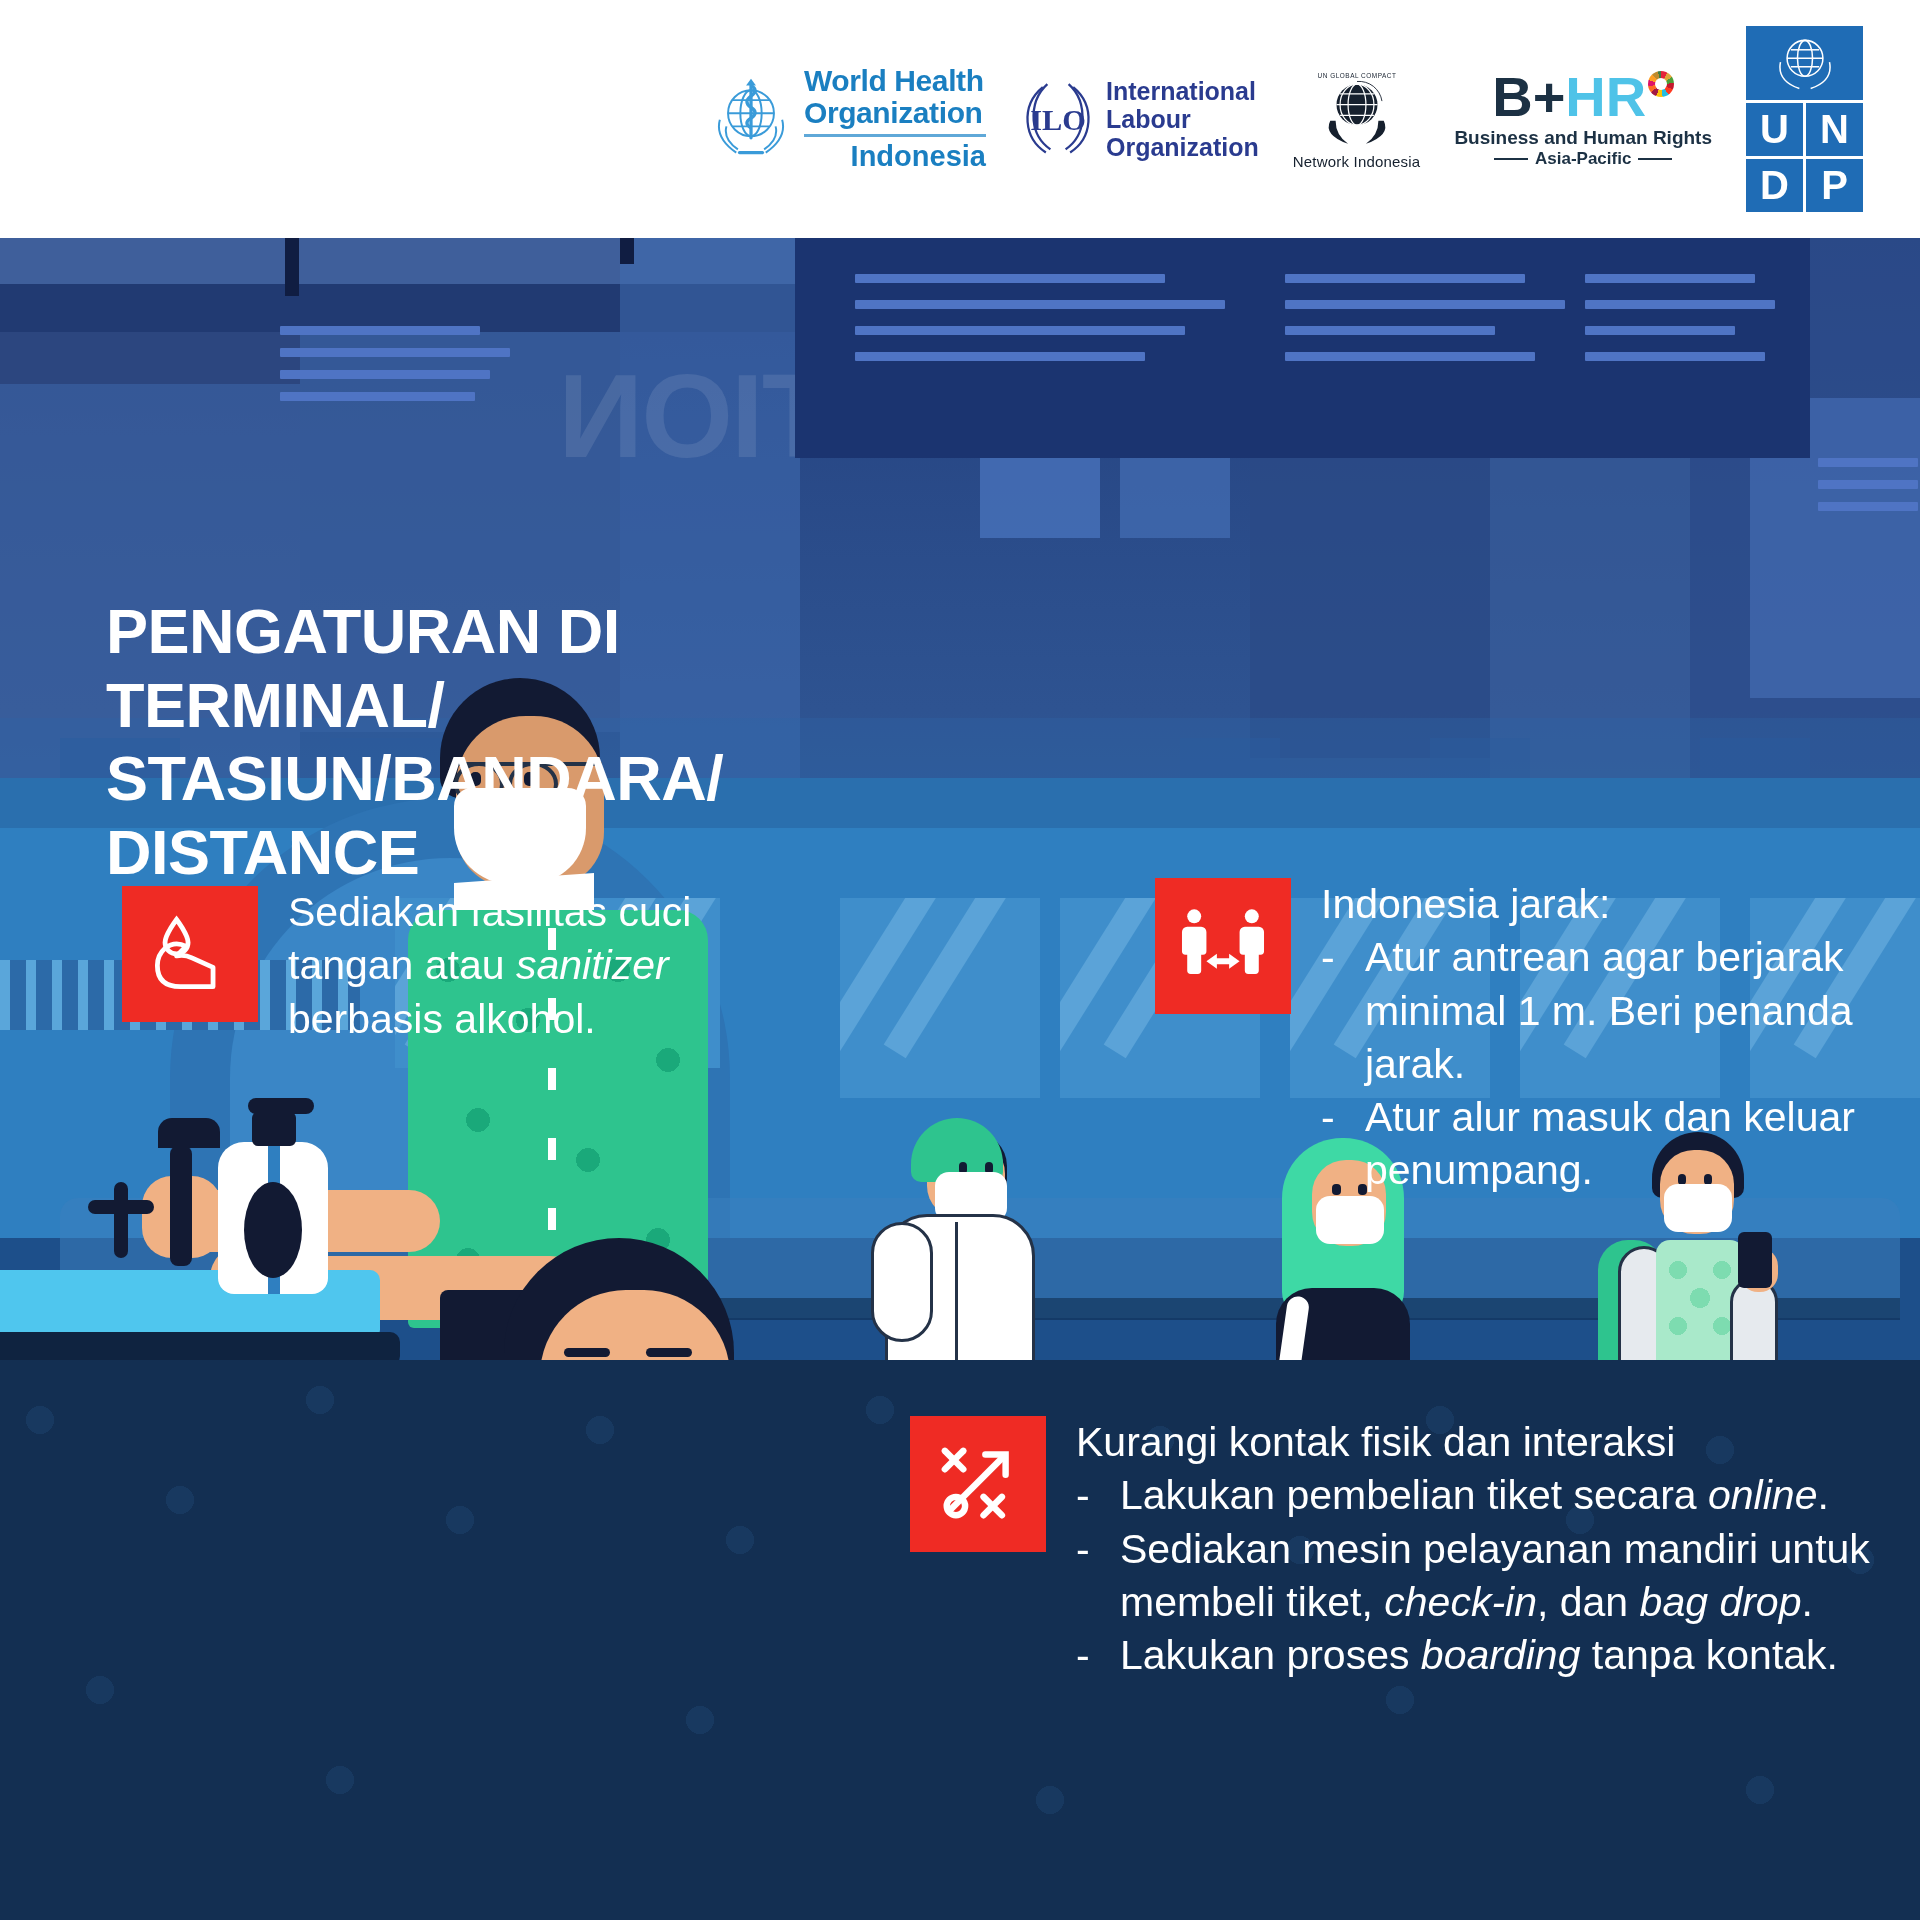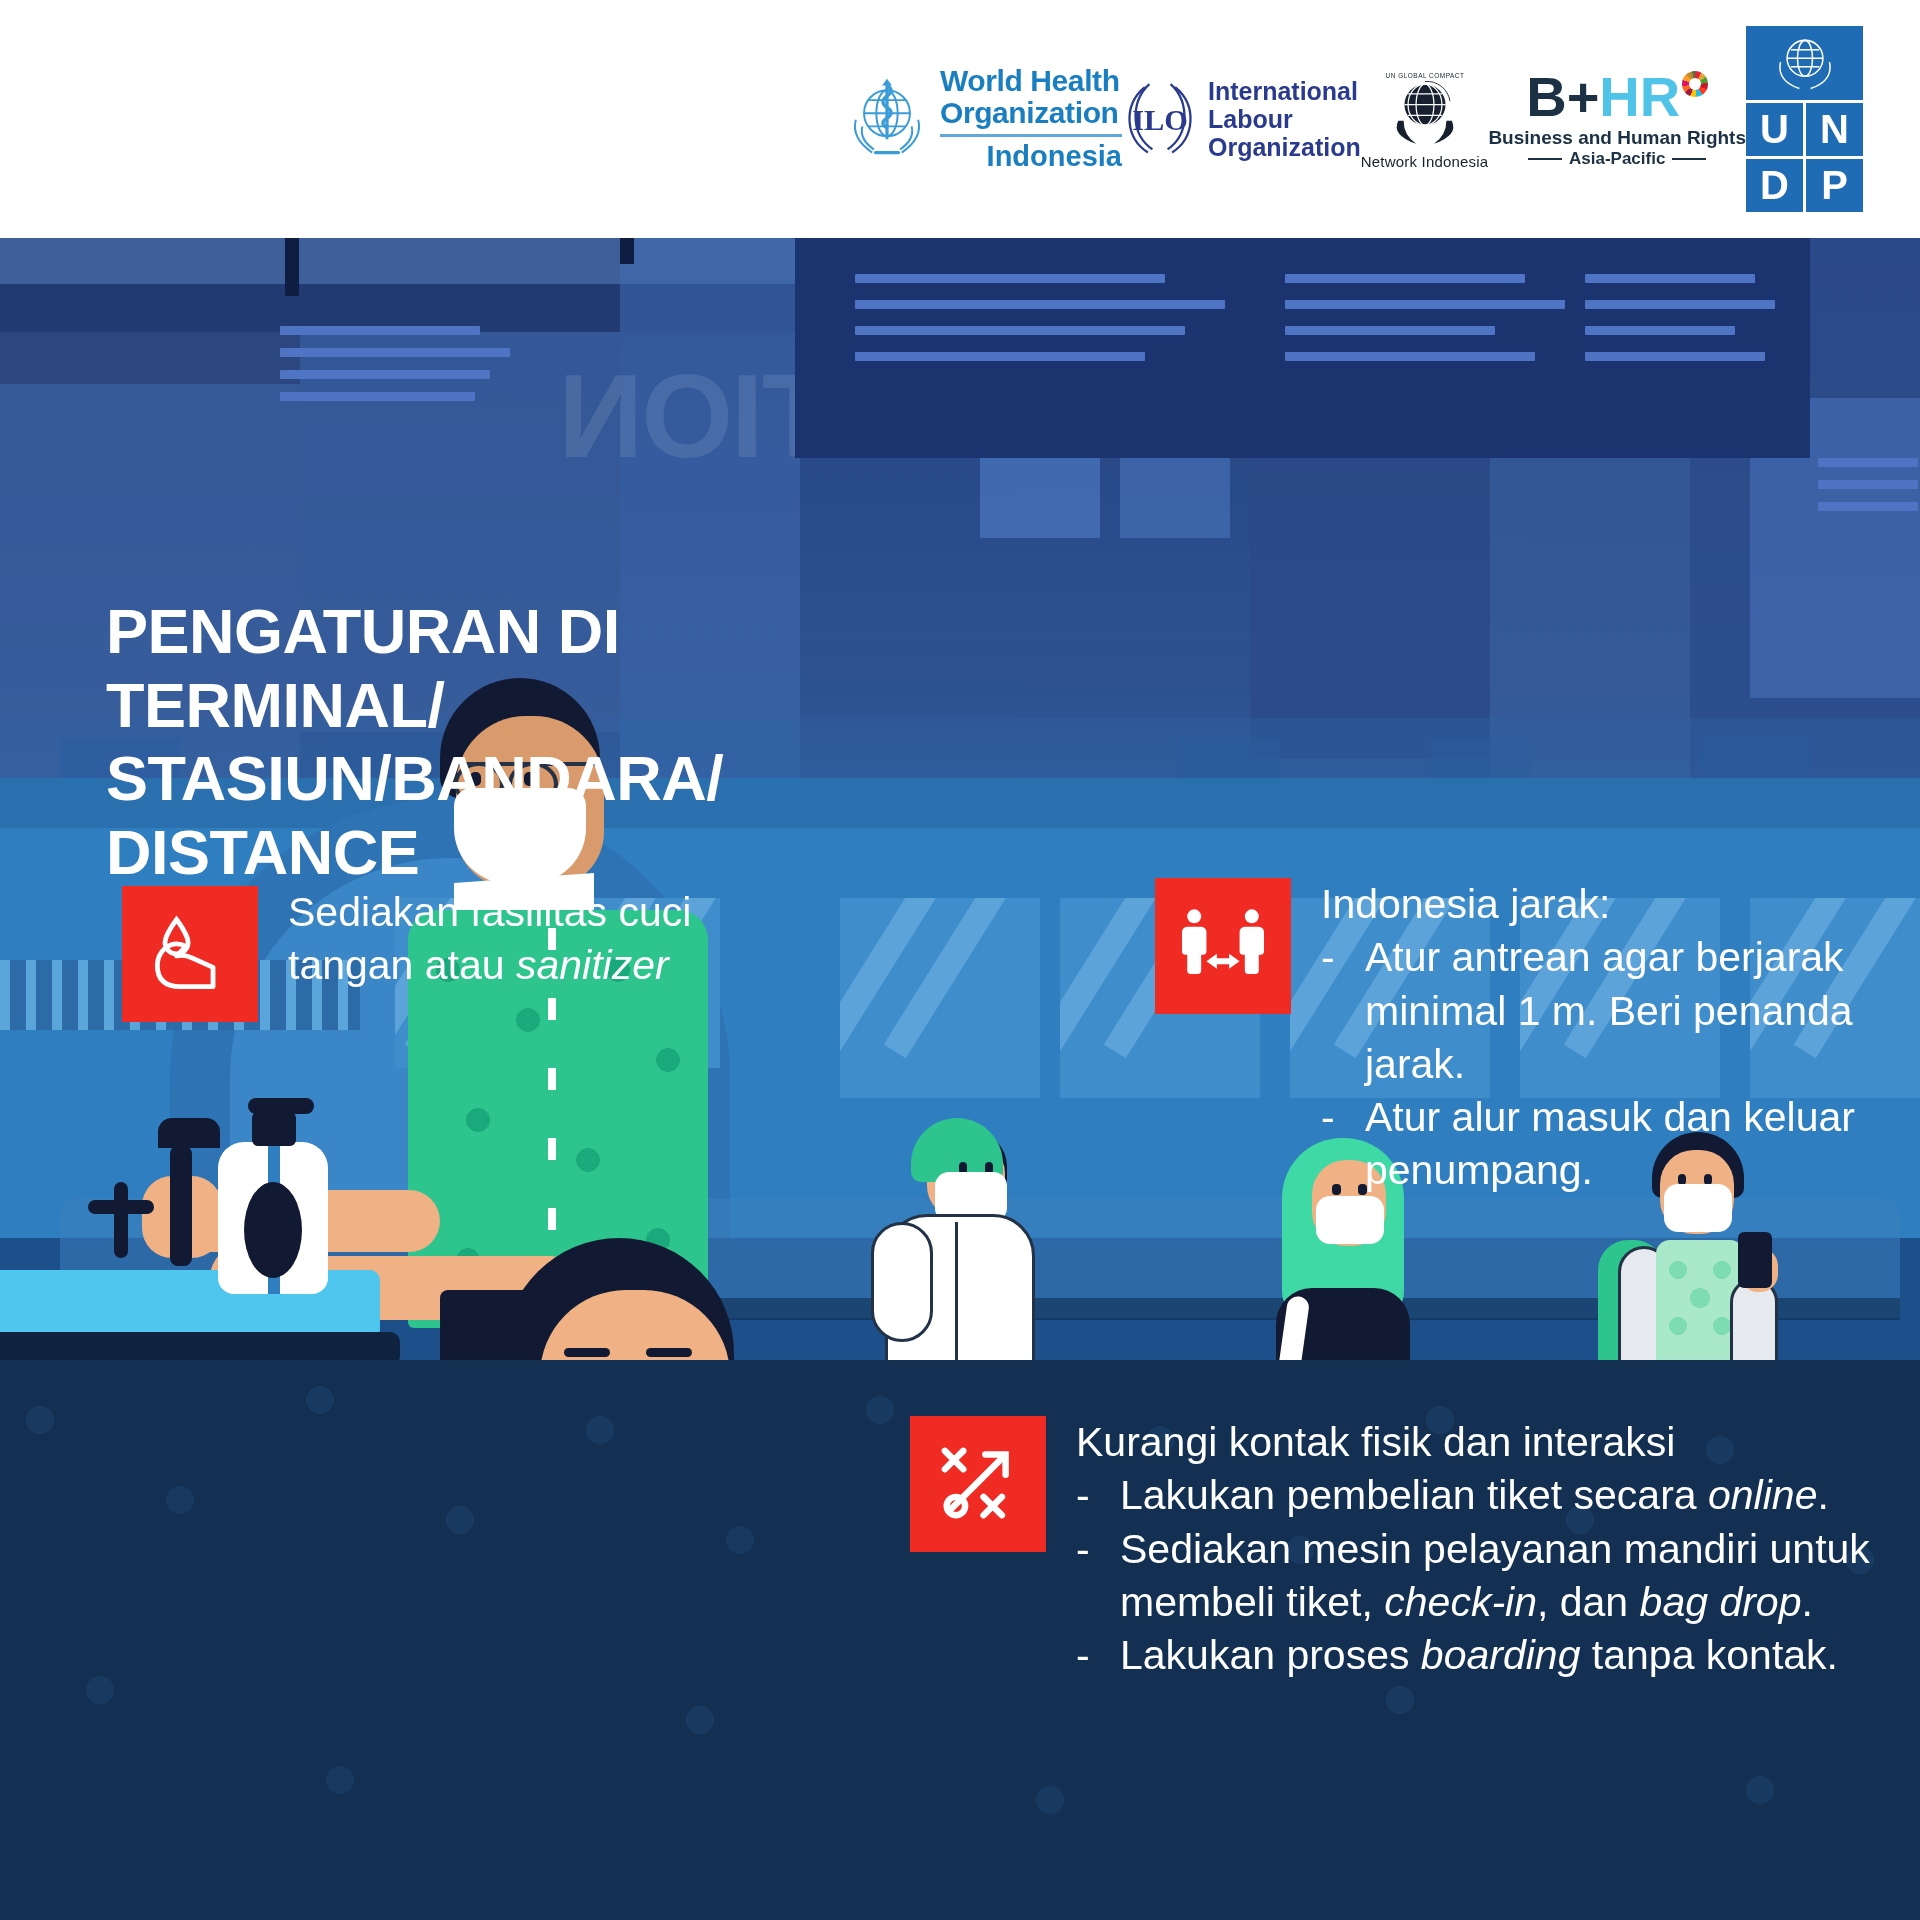--- a/index.html
+++ b/index.html
@@ -7,21 +7,21 @@
     width:1920px;height:1920px;overflow:hidden;
     font-family:"Liberation Sans", sans-serif;
     background:#ffffff;
   }
   .poster{position:relative;width:1920px;height:1920px;overflow:hidden;}
 
   
   .logo-bar{
     position:absolute;left:0;top:0;width:1903px;height:238px;
     background:#ffffff;display:flex;align-items:center;justify-content:flex-end;
-    padding-right:40px;box-sizing:border-box;
+    padding-right:40px;box-sizing:border-box;gap:34px;
   }
   .logo{display:flex;align-items:center;gap:10px;}
   .who-row{display:flex;align-items:center;gap:12px;}
   .who-mark{width:82px;height:84px;}
   .who-text{font-weight:bold;font-size:30px;line-height:1.06;color:#1a7fc1;letter-spacing:-0.4px;}
   .who-rule{width:182px;height:3px;background:#5fa8d8;margin:5px 0 3px auto;}
   .who-country{font-weight:bold;font-size:29px;color:#1a7fc1;text-align:right;width:100%;}
   .who-wrap{display:flex;flex-direction:column;}
 
   
@@ -515,20 +515,21 @@
     <div class="block" style="left:122px;top:648px;width:640px;">
       <div class="icon-box">
         <svg viewBox="0 0 100 100" width="96" height="96">
           <path d="M36 14 C36 14 24 30 24 38 a12 12 0 0 0 24 0 c0-8-12-24-12-24Z" fill="none" stroke="#fff" stroke-width="5"></path>
           <path d="M16 62 q0 22 24 22 h34 v-20 l-22 -10 q-8 -4 -16 -2 l10 -10 q-12 -6 -22 2 q-8 7 -8 18Z" fill="none" stroke="#fff" stroke-width="5" stroke-linejoin="round"></path>
         </svg>
       </div>
       <div class="body-txt">
         <div><span>Sediakan fasilitas cuci</span></div>
         <div><span>tangan atau </span><em>sanitizer</em></div>
+        <div><span>berbasis alkohol.</span></div>
       </div>
     </div>
 
     <div class="block" style="left:1155px;top:640px;width:740px;">
       <div class="icon-box">
         <svg viewBox="0 0 110 100" width="96" height="90">
           <g fill="#fff">
             <circle cx="22" cy="16" r="8"></circle>
             <path d="M14 28 h16 a6 6 0 0 1 6 6 v22 a4 4 0 0 1 -4 4 h-2 v18 a4 4 0 0 1 -4 4 h-8 a4 4 0 0 1 -4 -4 v-18 h-2 a4 4 0 0 1 -4 -4 v-22 a6 6 0 0 1 6 -6Z"></path>
             <circle cx="88" cy="16" r="8"></circle>

